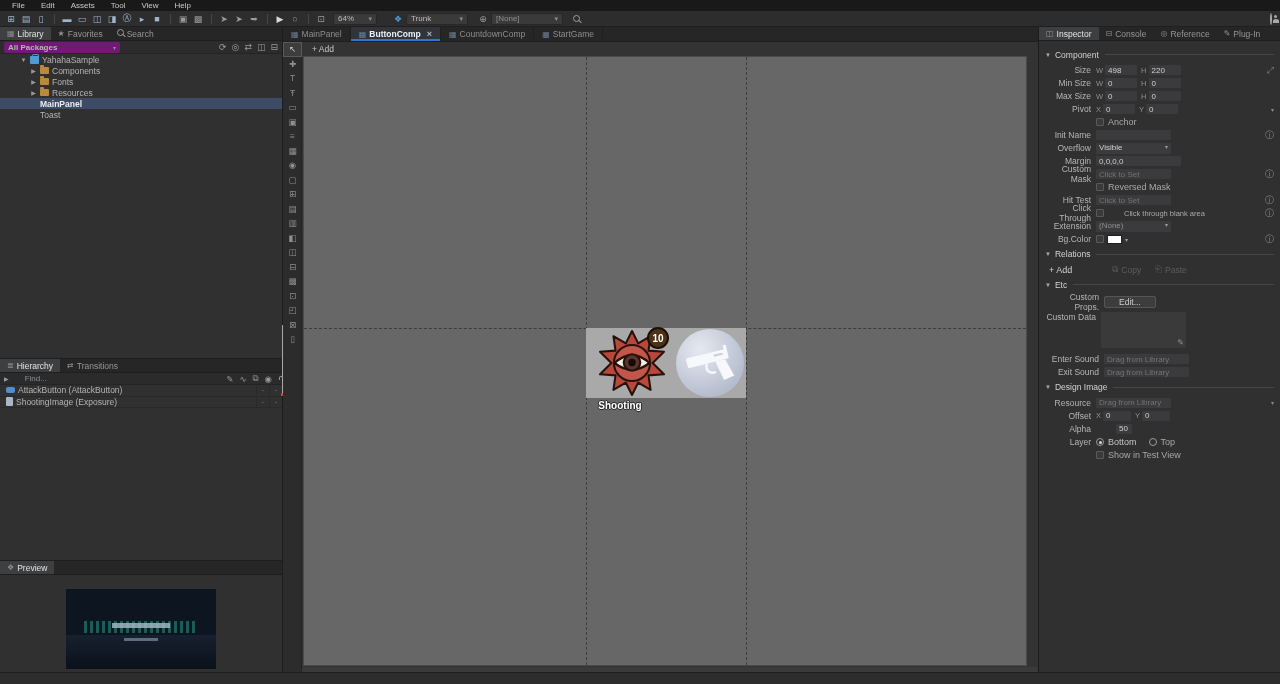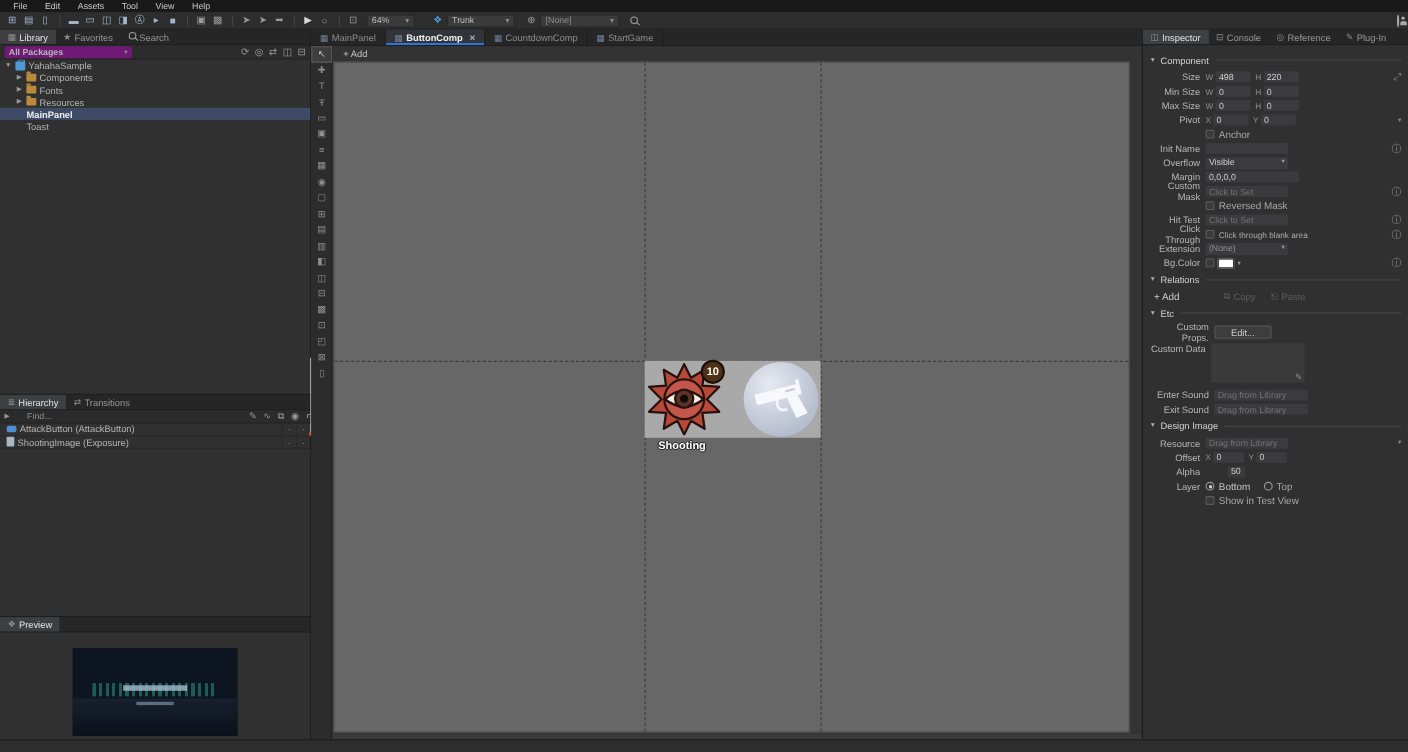--- a/index.html
+++ b/index.html
@@ -35,21 +35,21 @@
   .tab.active { background:#3d3f41; color:#e3e3e3; }
   .tab .ticon { font-size:8px; color:#8f8f8f; }
 
   
   .left { position:absolute; left:0; top:27px; width:283px; height:645px; background:#303030; border-right:1px solid #1c1c1c; }
   .pkgrow { position:absolute; top:14px; left:0; right:0; height:13px; background:#2c2c2c;
     display:flex; align-items:center; padding:0 4px; border-bottom:1px solid #242424; }
   .pkgdd { width:116px; height:11px; background:#701a75; border-radius:2px; display:flex; align-items:center; padding:0 4px; font-size:8px; color:#b5b5b5;font-weight:bold; }
   .pkgicons { margin-left:auto; display:flex; gap:5px; color:#9a9a9a; font-size:9px; }
   .tree { position:absolute; top:27px; left:0; right:0; }
-  .trow { height:11px; display:flex; align-items:center; font-size:8.5px; color:#b4b4b4; padding-left:4px; gap:3px; }
+  .trow { height:11px; display:flex; align-items:center; font-size:8.5px; color:#b4b4b4; padding-left:20px; gap:3px; }
   .trow .arr { width:7px; font-size:6px; color:#9a9a9a; text-align:center; }
   .trow.sel { background:#3d4b66; color:#eeeeee; font-weight:bold; }
   .folder { width:9px; height:7px; background:#b98a3c; border-radius:1px; position:relative; }
   .folder::before { content:""; position:absolute; left:0; top:-2px; width:4px; height:2px; background:#b98a3c; border-radius:1px 1px 0 0; }
   .pkg { width:9px; height:8px; background:#4f9bd6; border-radius:1px; position:relative; }
   .pkg::before { content:""; position:absolute; left:2px; top:-2px; width:5px; height:2px; border:1px solid #4f9bd6; border-bottom:none; border-radius:2px 2px 0 0; }
   .doc { width:7px; height:9px; background:#aab6c3; border-radius:1px; position:relative; }
   .doc.comp::after { content:""; position:absolute; left:-1px; bottom:-1px; width:3px; height:3px; background:#d04a3a; }
   .indent1 { margin-left:10px; } .indent2 { margin-left:10px; }
 
@@ -88,21 +88,21 @@
   .dtab .close { color:#b5b5b5; margin-left:3px; font-size:9px; }
   .addbar { position:absolute; left:19px; top:15px; right:0; height:14px; background:#333333;
     display:flex; align-items:center; padding-left:10px; color:#c7c7c7; font-size:8.5px; }
   .toolstrip { position:absolute; left:0; top:15px; width:19px; height:630px; background:#2c2c2c; border-right:1px solid #242424; }
   .tool { width:19px; height:14.5px; display:flex; align-items:center; justify-content:center; color:#8f8f8f; font-size:8.5px; }
   .tool.sel { background:#3d3d3d; box-shadow:inset 0 0 0 1px #5a5a5a; color:#cfcfcf; }
   .page { position:absolute; left:20px; top:29px; width:724px; height:610px; background:#676767; border:1px solid #4a4a4a; }
   .guide-v { position:absolute; top:0; bottom:0; width:0; border-left:1px dashed #3c3c3c; }
   .guide-h { position:absolute; left:0; right:0; height:0; border-top:1px dashed #3c3c3c; }
   .comp { position:absolute; left:282px; top:271px; width:160px; height:70px; background:#a9a9a9; }
-  .eyewrap { position:absolute; left:3px; top:2px; width:66px; height:66px; }
+  .eyewrap { position:absolute; left:13px; top:2px; width:66px; height:66px; }
   .badge { position:absolute; right:-4px; top:-3px; width:22px; height:22px; border-radius:50%;
     background:#4c3317; border:2px solid #1d0f07; color:#ffffff; font-size:10px; font-weight:bold;
     display:flex; align-items:center; justify-content:center; }
   .gun { position:absolute; right:2px; top:1px; width:68px; height:68px; border-radius:50%;
     background:radial-gradient(circle at 35% 30%, #e6e9f0, #b4bccd 75%); }
   .btnlabel { position:absolute; left:316px; top:343px; transform:translateX(-50%);
     color:#ffffff; font-size:10px; font-weight:bold;
     text-shadow:-1px 0 0 #2a2a2a,1px 0 0 #2a2a2a,0 -1px 0 #2a2a2a,0 1px 0 #2a2a2a; }
   .belowpage { position:absolute; left:19px; top:640px; right:0; height:5px; background:#3a3a3a; }
 
@@ -506,21 +506,21 @@
       <div class="irow">
         <span class="ilabel">Hit Test</span>
         <div class="inp ph w75">
             <span>Click to Set</span>
           </div>
         <span class="info">ⓘ</span>
       </div>
       <div class="irow">
         <span class="ilabel">Click Through</span>
         <span class="cb"></span>
-        <span style="margin-left:4px;color:#a8a8a8;font-size:7.5px;text-align:center;">Click through blank area</span>
+        <span style="margin-left:20px;color:#a8a8a8;font-size:7.5px;text-align:center;">Click through blank area</span>
         <span class="info">ⓘ</span>
       </div>
       <div class="irow">
         <span class="ilabel">Extension</span>
         <div class="seldd">
           <span style="color:#8f8f8f">(None)</span>
           <span class="caret">▾</span>
         </div>
       </div>
       <div class="irow">

